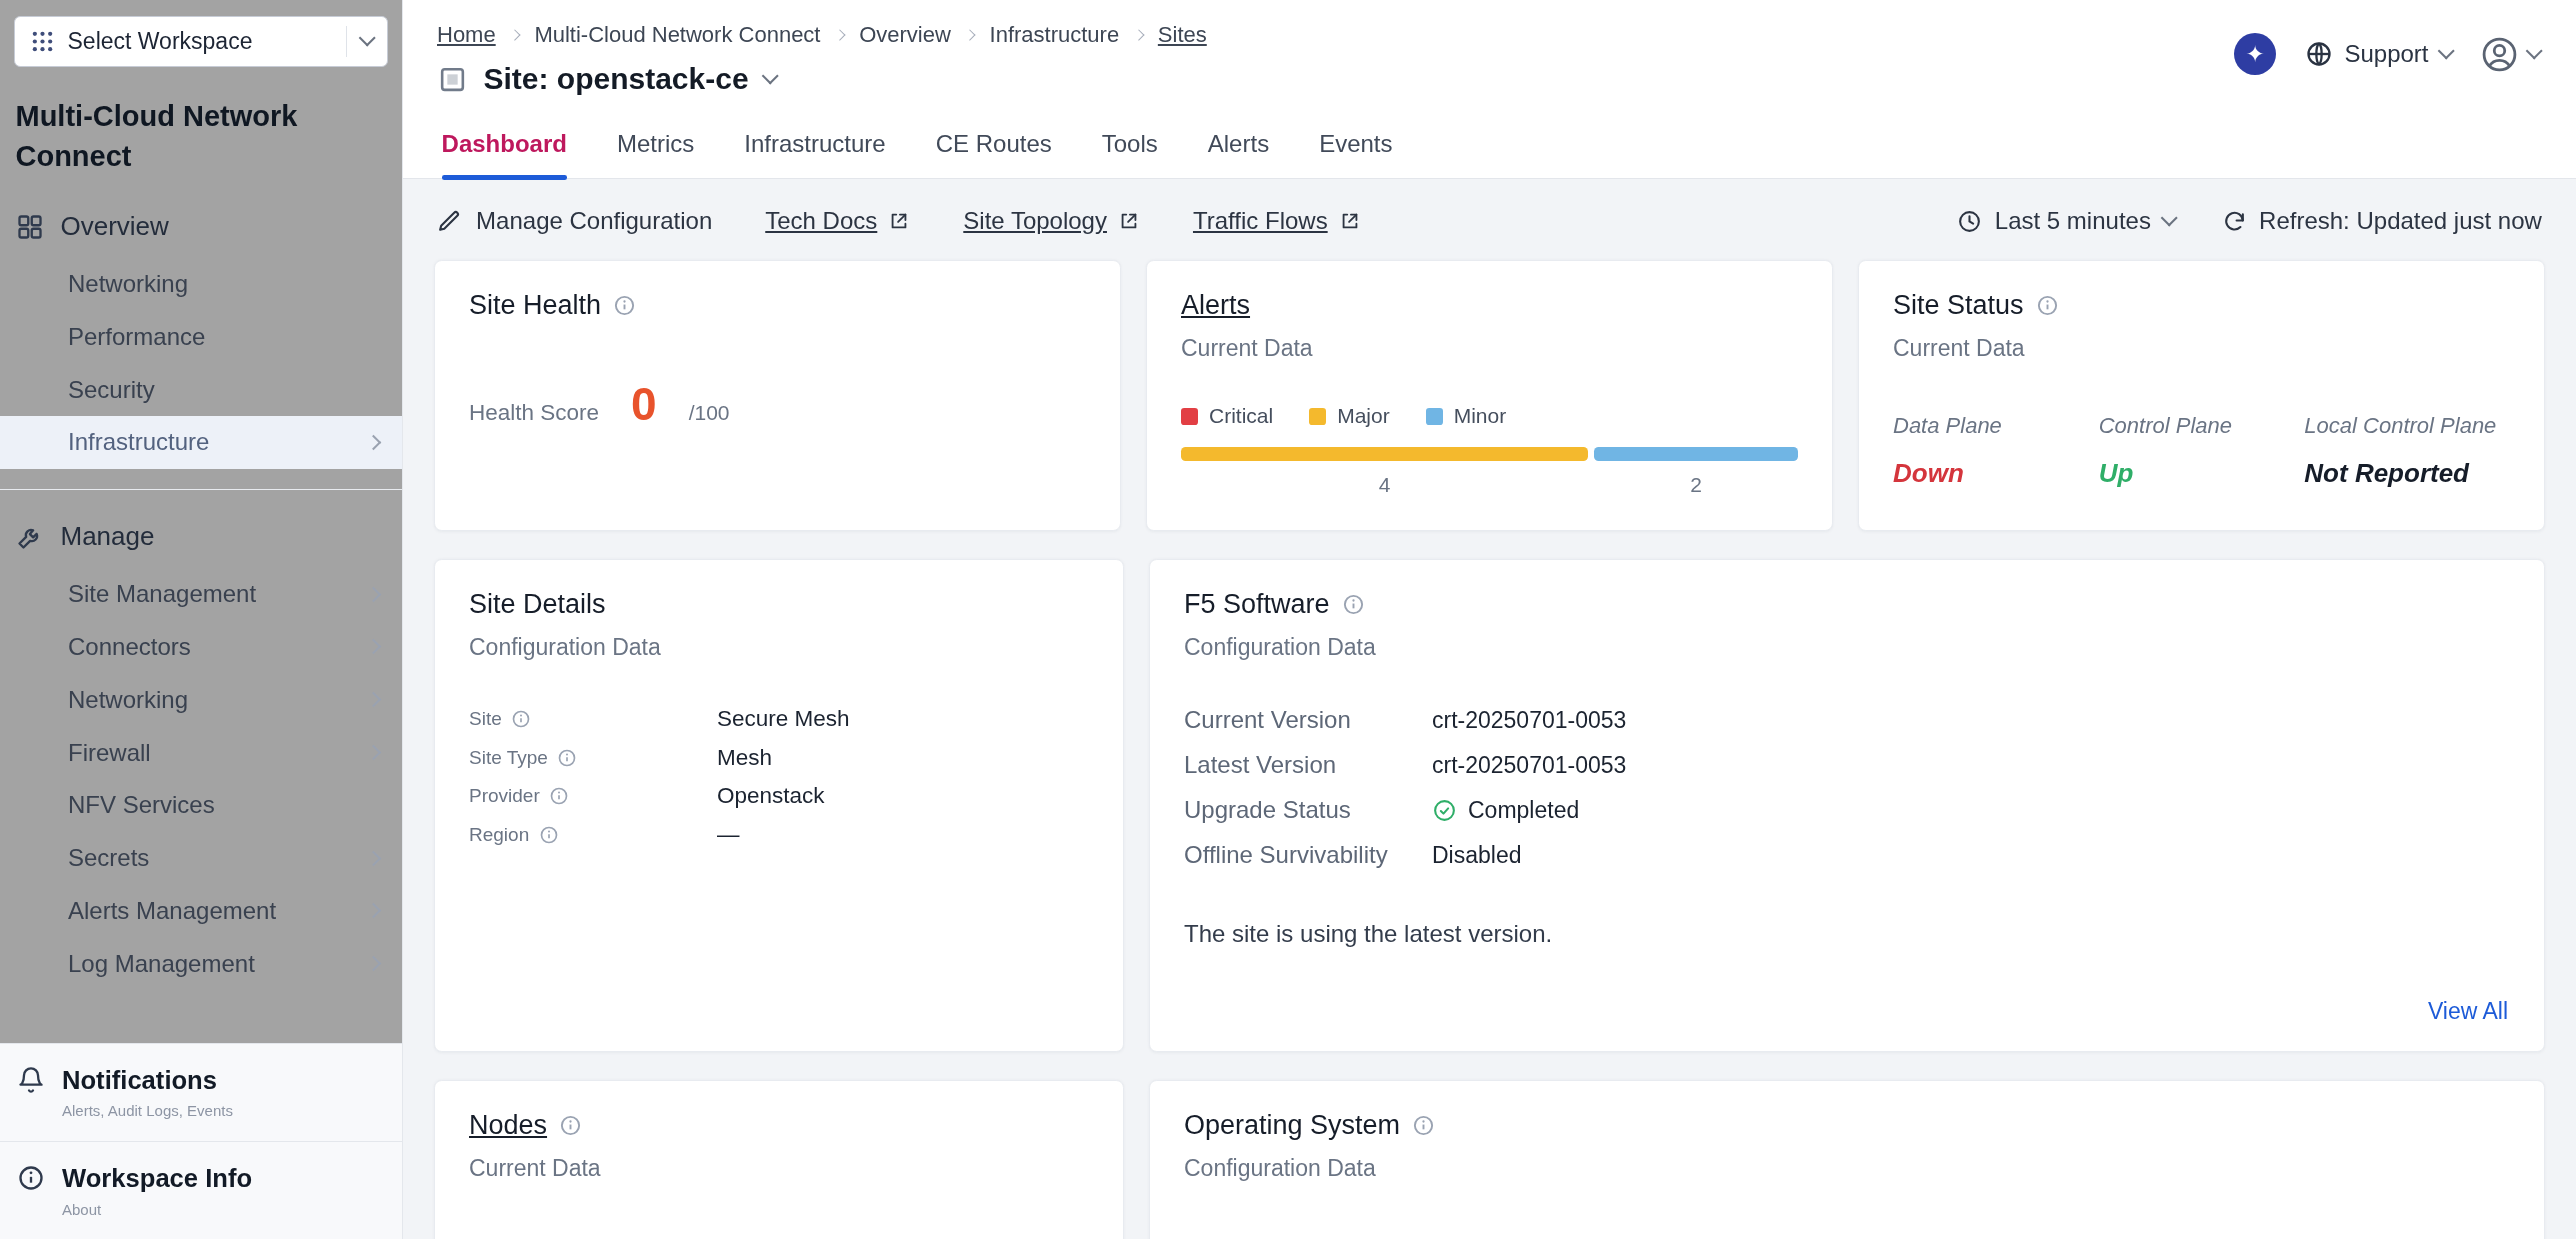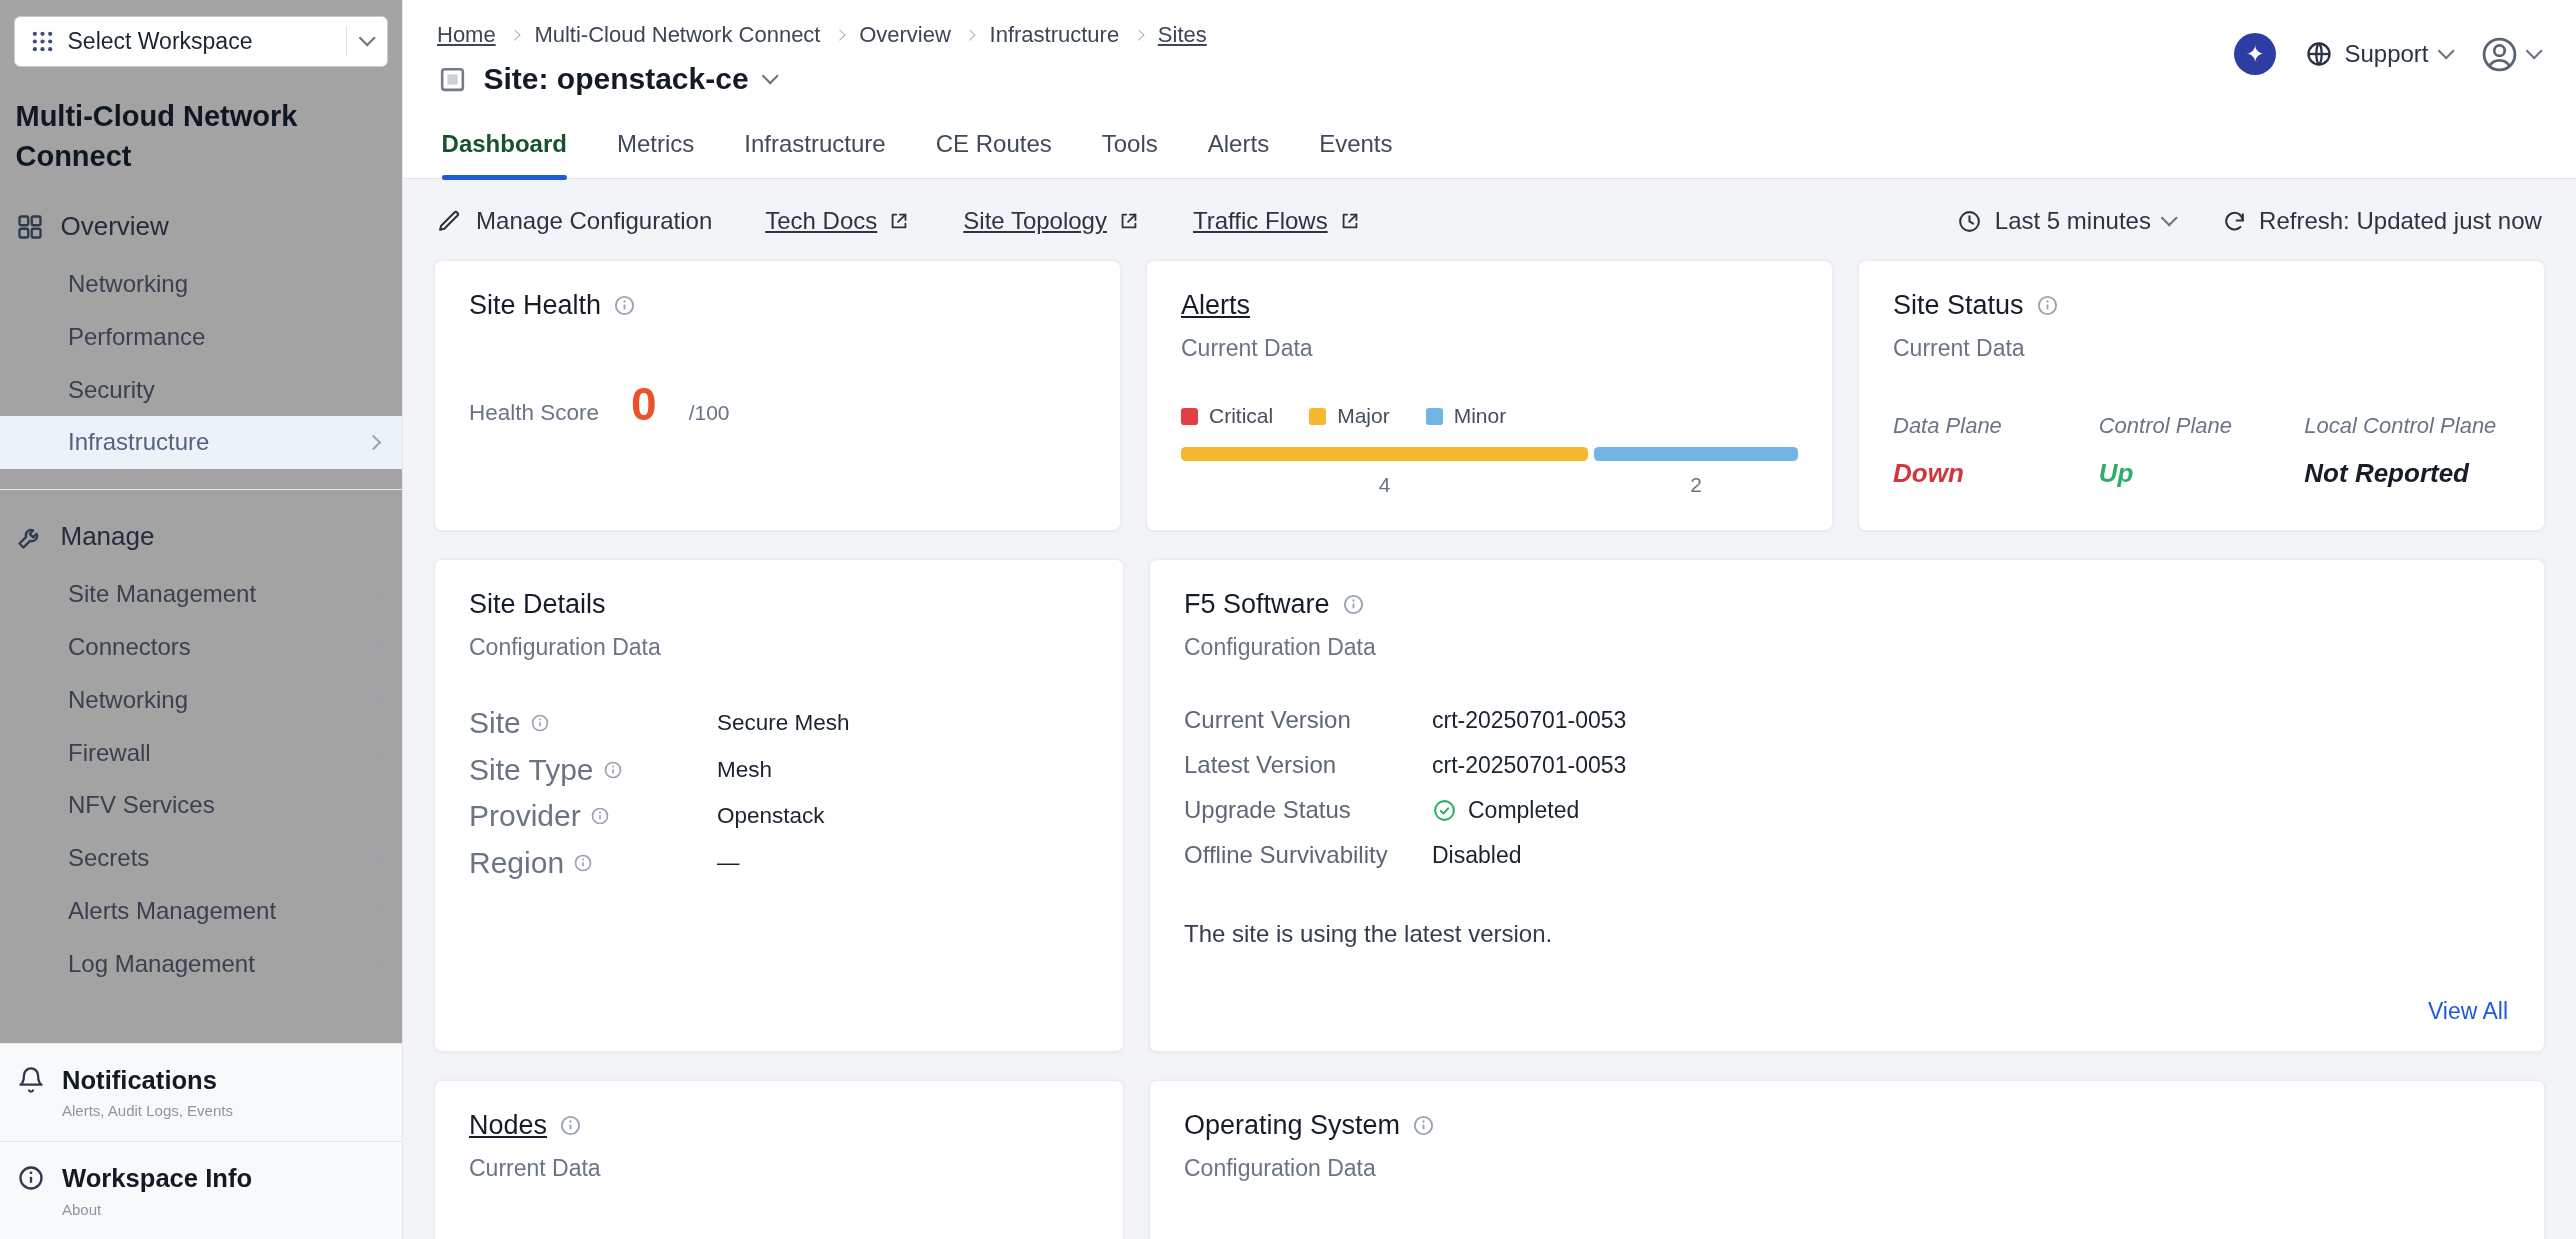--- a/index.html
+++ b/index.html
@@ -34,21 +34,21 @@
   .bc-link { text-decoration:underline; color:#3d4654; cursor:pointer; }
   .bc-sep { width:7.7px; height:7.7px; border-right:1.9px solid #a6adba; border-top:1.9px solid #a6adba; transform:rotate(45deg); margin:0 1.5px; }
   .title-row { display:flex; align-items:center; gap:15.5px; margin-top:14px; }
   .title-row h1 { font-size:30px; font-weight:600; color:#141b26; }
   .header-actions { position:absolute; top:33px; right:36px; display:flex; align-items:center; gap:29.4px; }
   .ai-btn { width:42px; height:42px; border-radius:50%; background:#2e3da3; border:none; color:#fff; font-size:23px; display:flex; align-items:center; justify-content:center; cursor:pointer; }
   .support { display:flex; align-items:center; gap:11px; font-size:24px; color:#2a3342; cursor:pointer; }
   .account { display:flex; align-items:center; gap:9.3px; cursor:pointer; }
   .tabs { display:flex; gap:50px; margin-top:34px; padding-left:4.6px; }
   .tab { font-size:24px; color:#414a59; padding-bottom:20px; cursor:pointer; position:relative; }
-  .tab.active { color:#14532d; font-weight:bold; }
+  .tab.active { color:#be185d; font-weight:bold; }
   .tab.active::after { content:""; position:absolute; left:0; right:0; bottom:-1.5px; height:4.6px; background:#1d5bd8; border-radius:2.3px; }
 
   .content { flex:1; padding:0 31px; }
   .toolbar { display:flex; align-items:center; gap:53px; padding:28px 3.1px 25px; font-size:24px; color:#2c3442; }
   .tb-item { display:flex; align-items:center; gap:14px; cursor:pointer; }
   .tb-link { display:flex; align-items:center; gap:11px; cursor:pointer; }
   .tb-link .lk { text-decoration:underline; font-weight:500; color:#2c3442; }
   .tb-right { margin-left:auto; display:flex; align-items:center; gap:46px; }
   .tr-item { display:flex; align-items:center; gap:12.4px; cursor:pointer; }
 
@@ -81,21 +81,21 @@
   .status-grid { display:flex; margin-top:51px;font-style:italic; }
   .status-col { flex:1; }
   .status-label { font-size:22px; color:#6a7484; }
   .status-value { font-size:26px; font-weight:bold; margin-top:18.6px; }
   .v-down { color:#d4353c; }
   .v-up { color:#2fae68; }
   .v-dark { color:#161d29; }
 
   .kv { margin-top:45px; display:flex; flex-direction:column; gap:12.4px; }
   .kv-row { display:flex; align-items:center; }
-  .kv-label { width:248px; min-width:248px; font-size:30px; color:#6a7484; display:flex; align-items:center; gap:9.3px; }
+  .kv-label { width:248px; min-width:248px; font-size:19px; color:#6a7484; display:flex; align-items:center; gap:9.3px; }
   .kv-value { font-size:22.5px; color:#1b2330; display:flex; align-items:center; gap:11px; }
   .kv.f5 { gap:17px; }
   .kv.f5 .kv-label { color:#5d6777; font-size:24px; }
   .kv.f5 .kv-value { font-size:23px; }
 
   .f5-note { margin-top:51px; font-size:24px; color:#333c4b; }
   .view-all { position:absolute; right:36px; bottom:26px; font-size:23px; color:#1d5bd8; cursor:pointer; }
 
   svg.ic { display:block; }
 </style>

